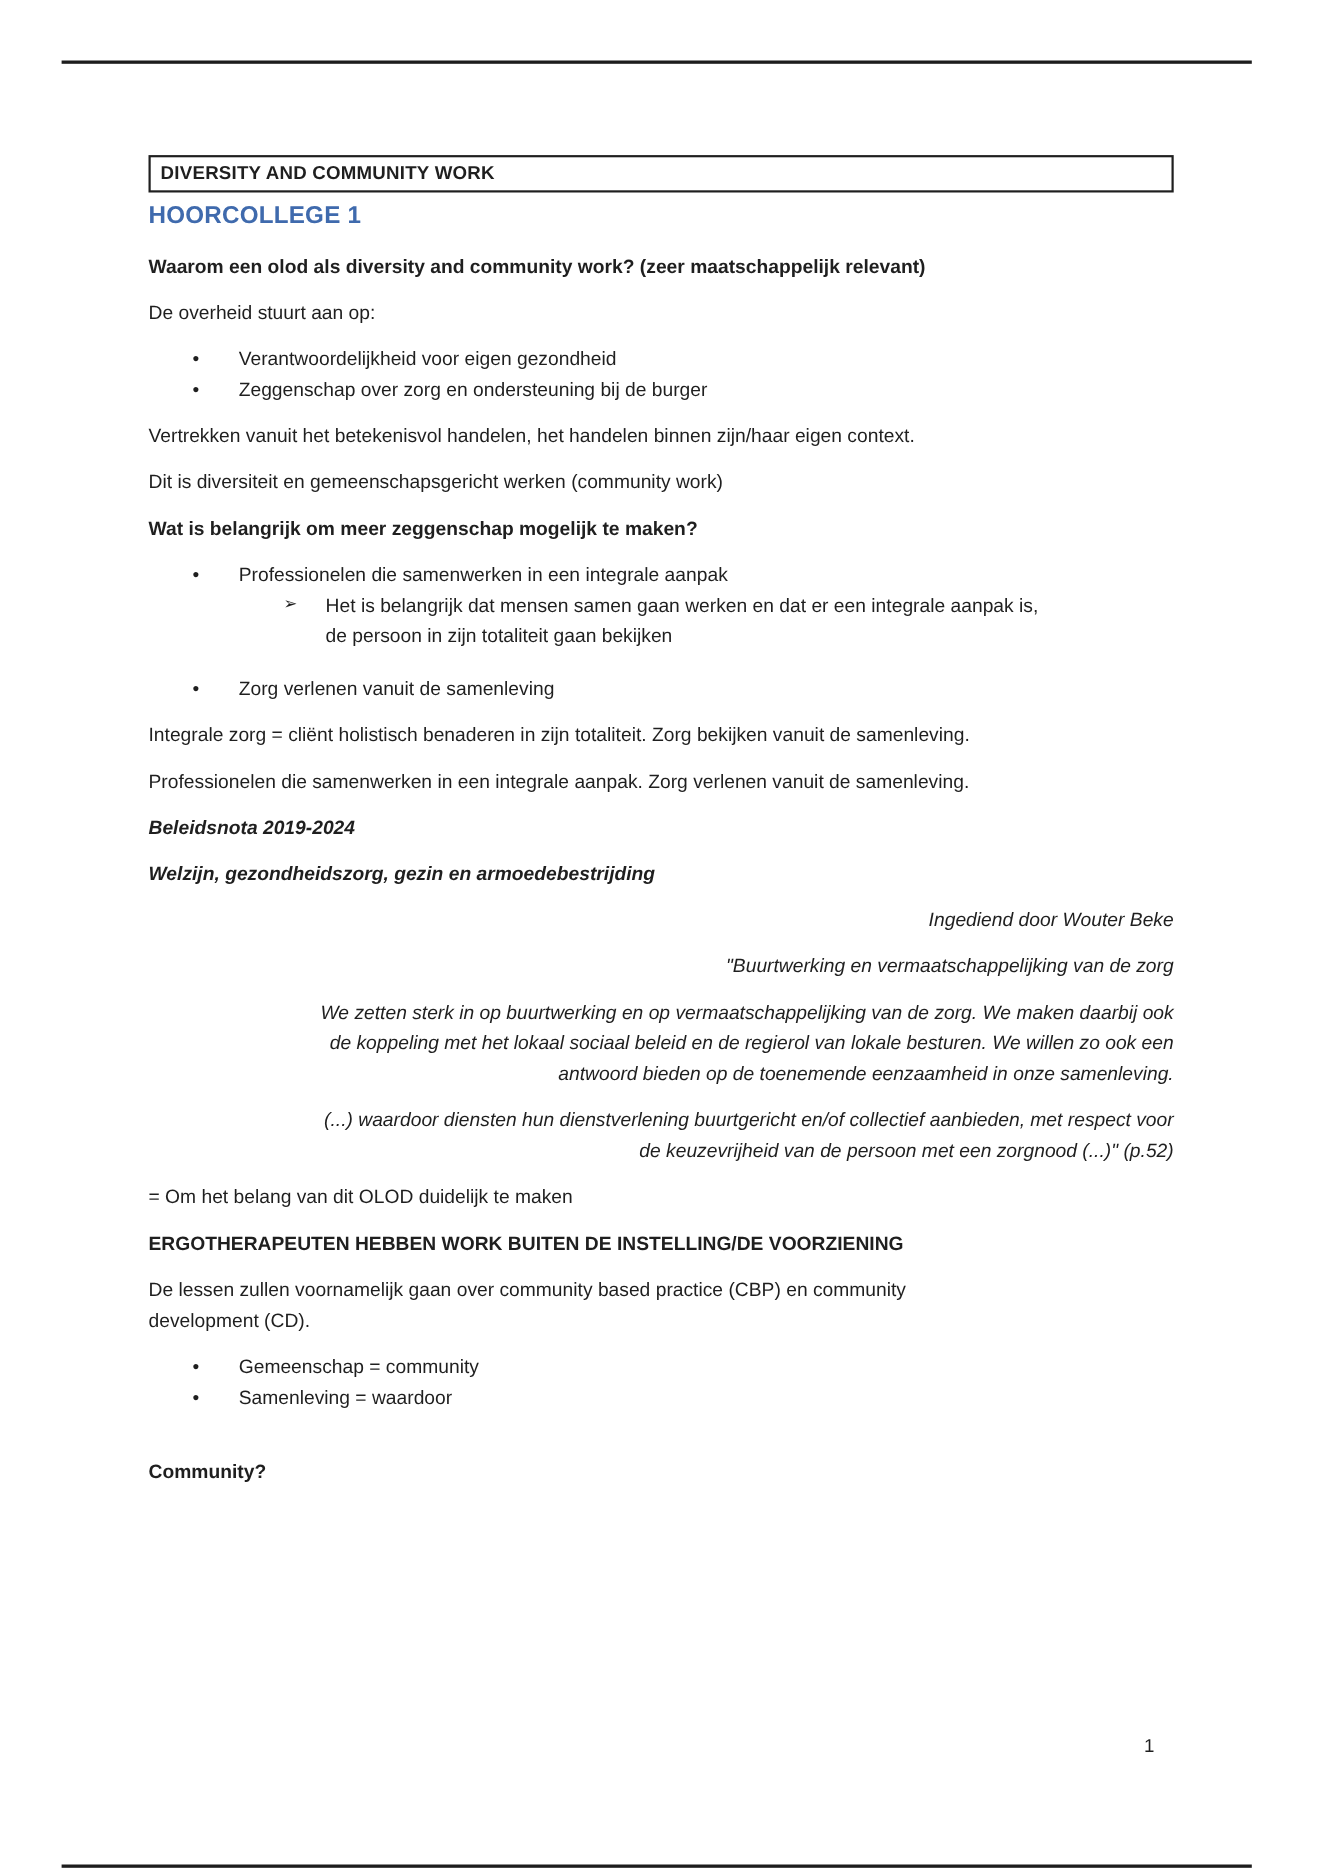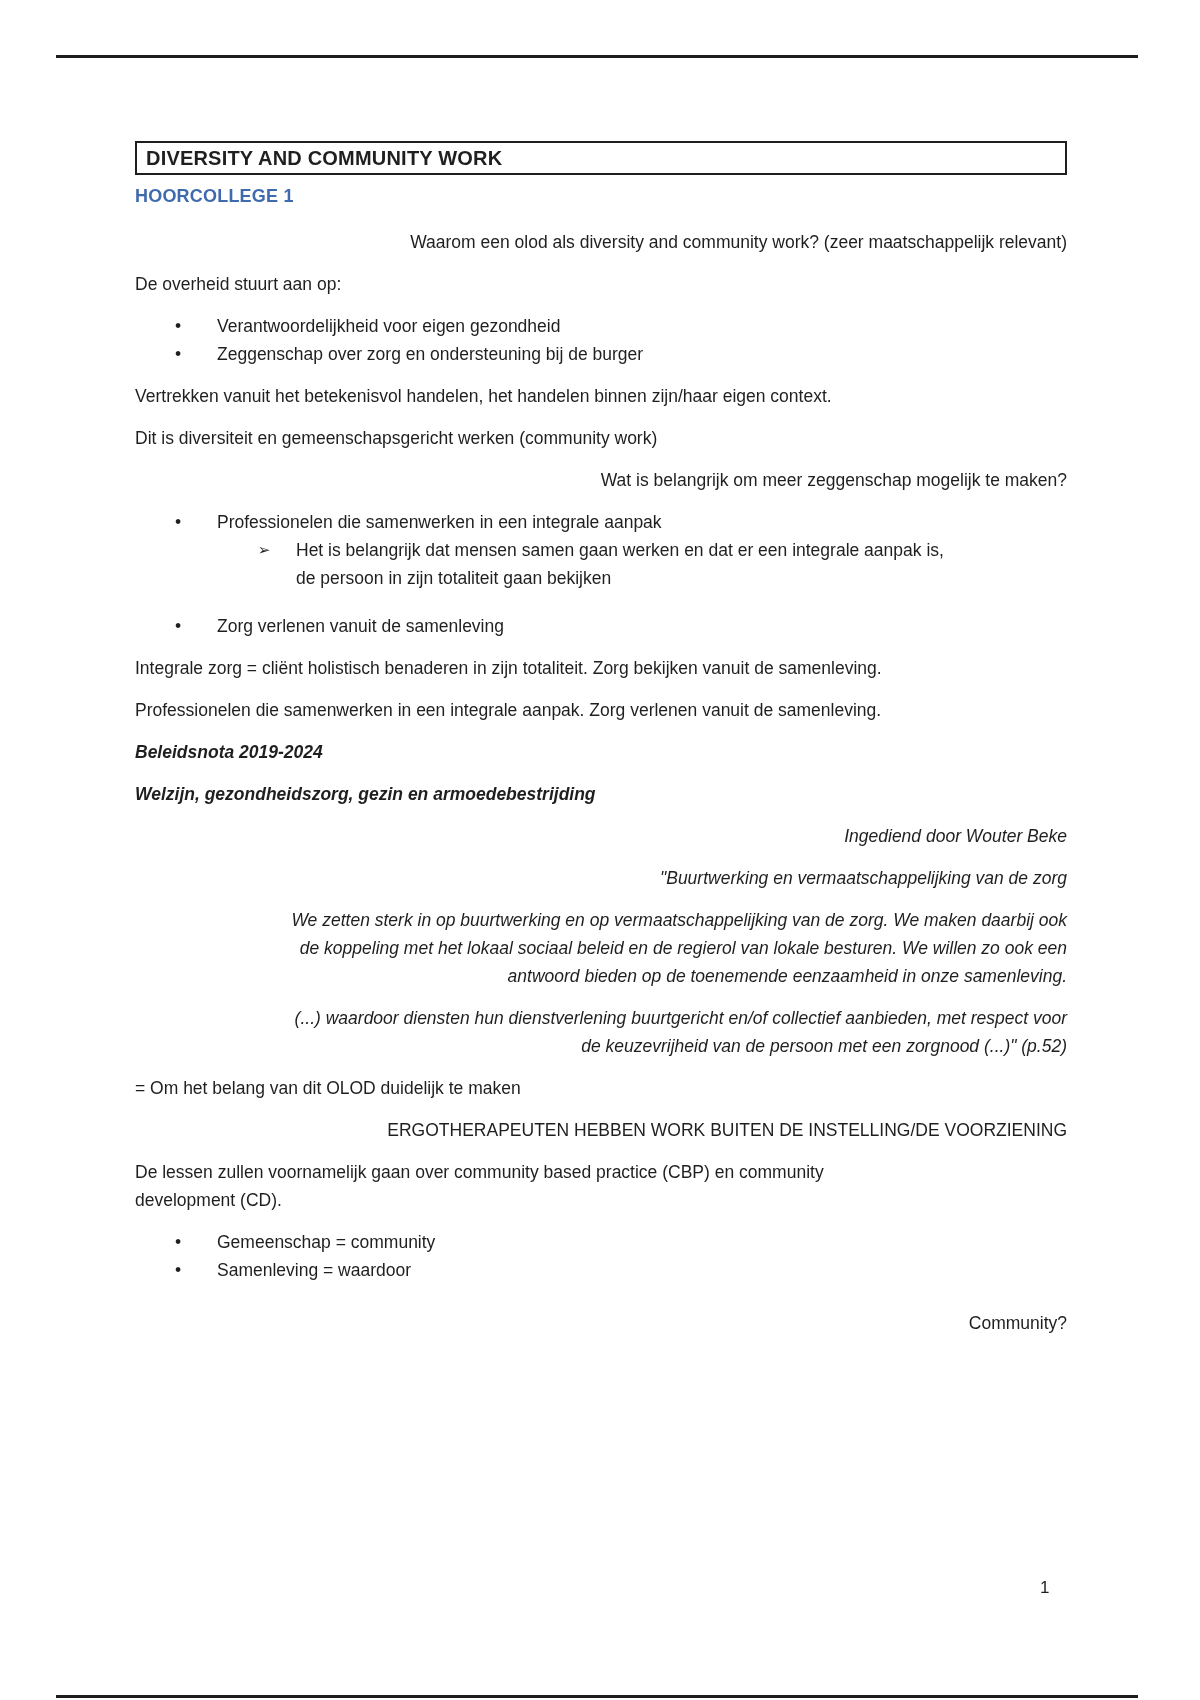--- a/index.html
+++ b/index.html
@@ -9,38 +9,38 @@
   }
   .rule{position:absolute;left:56px;width:1082px;height:3px;background:#1d1d1d;}
   .rule.top{top:55px;}
   .rule.bottom{top:1695px;}
   .doc{
     position:absolute;left:135px;top:141px;width:932px;
     font-size:17.5px;line-height:28px;
   }
   .title-box{
     box-sizing:border-box;width:100%;border:2px solid #1f1f1f;
-    font-weight:bold;font-size:20px;line-height:24px;padding:3px 9px;
+    font-weight:bold;font-size:17px;line-height:24px;padding:3px 9px;
     margin:0 0 9px 0;letter-spacing:.2px;
   }
   .h-blue{
-    color:#3f6aad;font-weight:bold;font-size:18px;line-height:24px;
+    color:#3f6aad;font-weight:bold;font-size:22px;line-height:24px;
     margin:0 0 20px 0;letter-spacing:.2px;
   }
   p{margin:0 0 14px 0;white-space:pre-line;}
-  .b{font-weight:normal;text-align:right;}
+  .b{font-weight:bold;}
   .i{font-style:italic;text-align:right;}
   .bi{font-weight:bold;font-style:italic;}
   ul.plain{list-style:none;margin:0 0 14px 0;padding:0;}
   .li{display:flex;align-items:flex-start;}
   .li .mk{flex:0 0 18px;margin-left:34px;margin-right:30px;text-align:center;}
   .li.sub .mk{flex:0 0 18px;margin-left:120px;margin-right:23px;font-size:15px;}
   .li .txt{flex:1 1 auto;white-space:pre-line;}
   .mt20{margin-top:20px;}
-  .mt40{margin-top:25px;}
+  .mt40{margin-top:40px;}
   .page-num{position:absolute;left:1040px;top:1574px;font-size:17px;line-height:28px;color:#1f1f1f;}
 </style>
 </head>
 <body>
 
 <div class="rule top"></div>
 
 <div class="doc">
 
   <div class="title-box">DIVERSITY AND COMMUNITY WORK</div>

